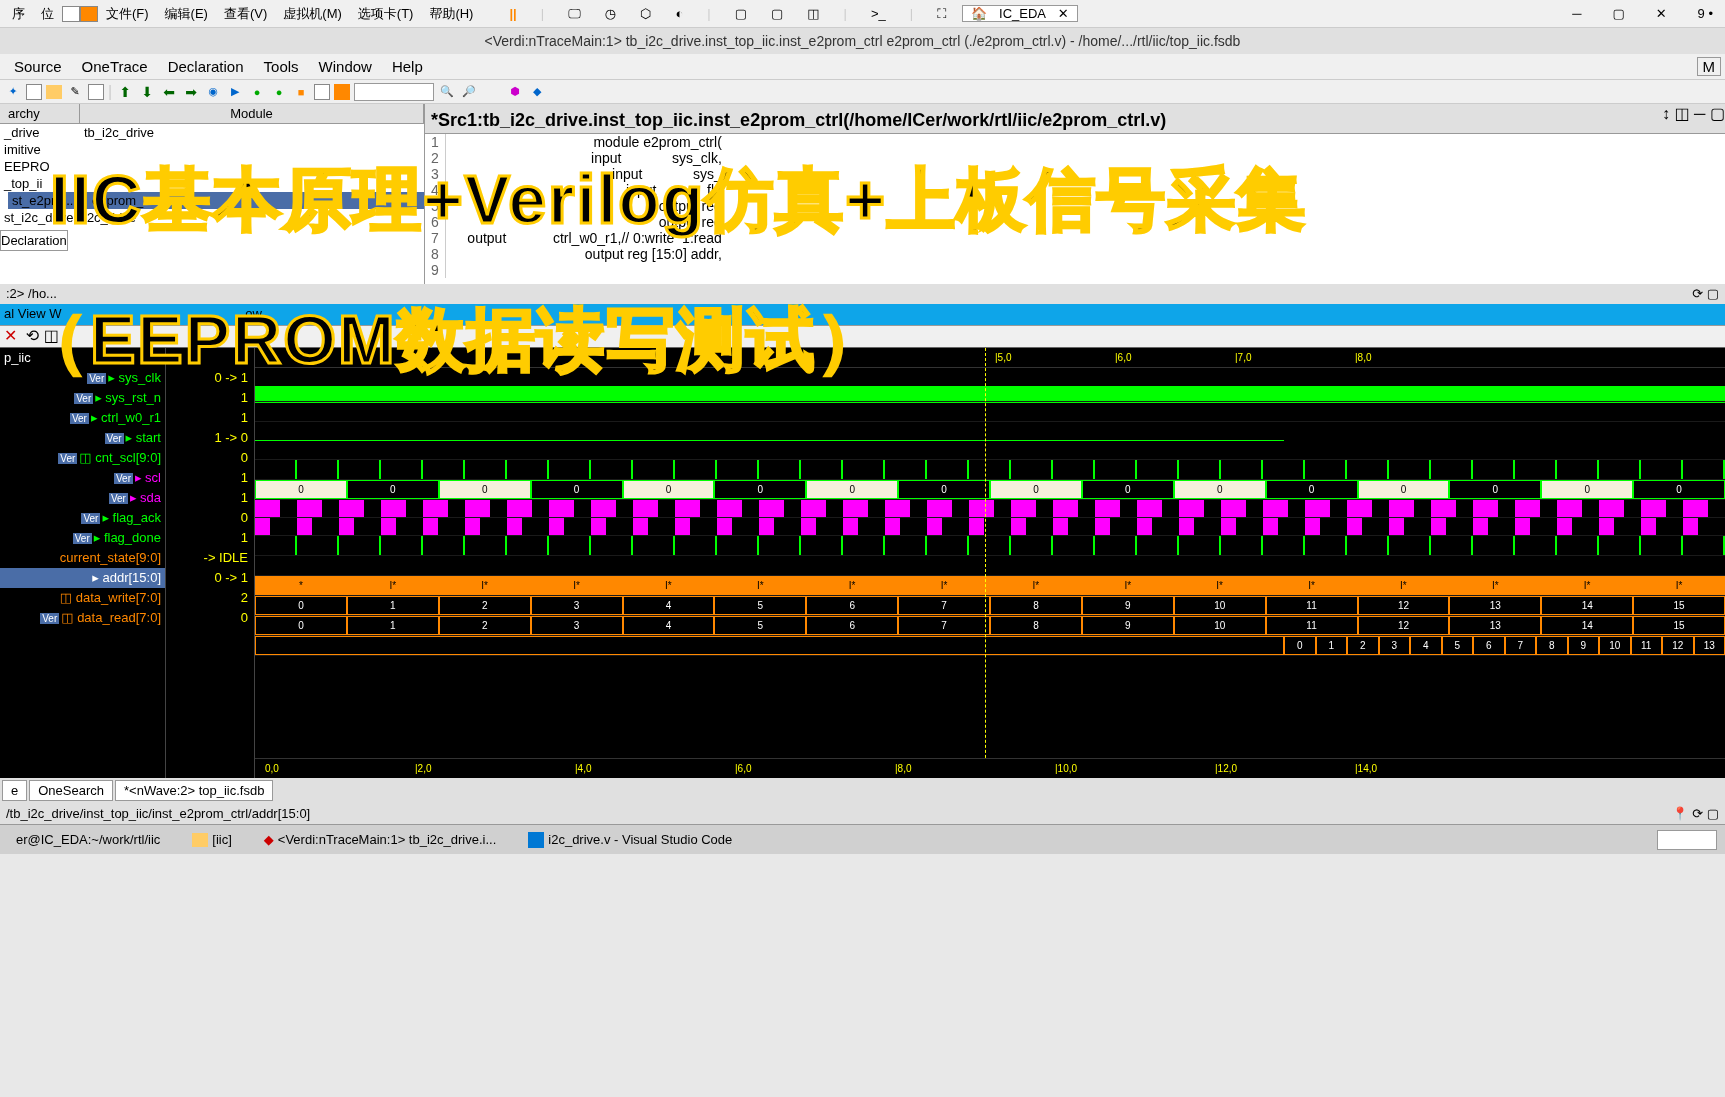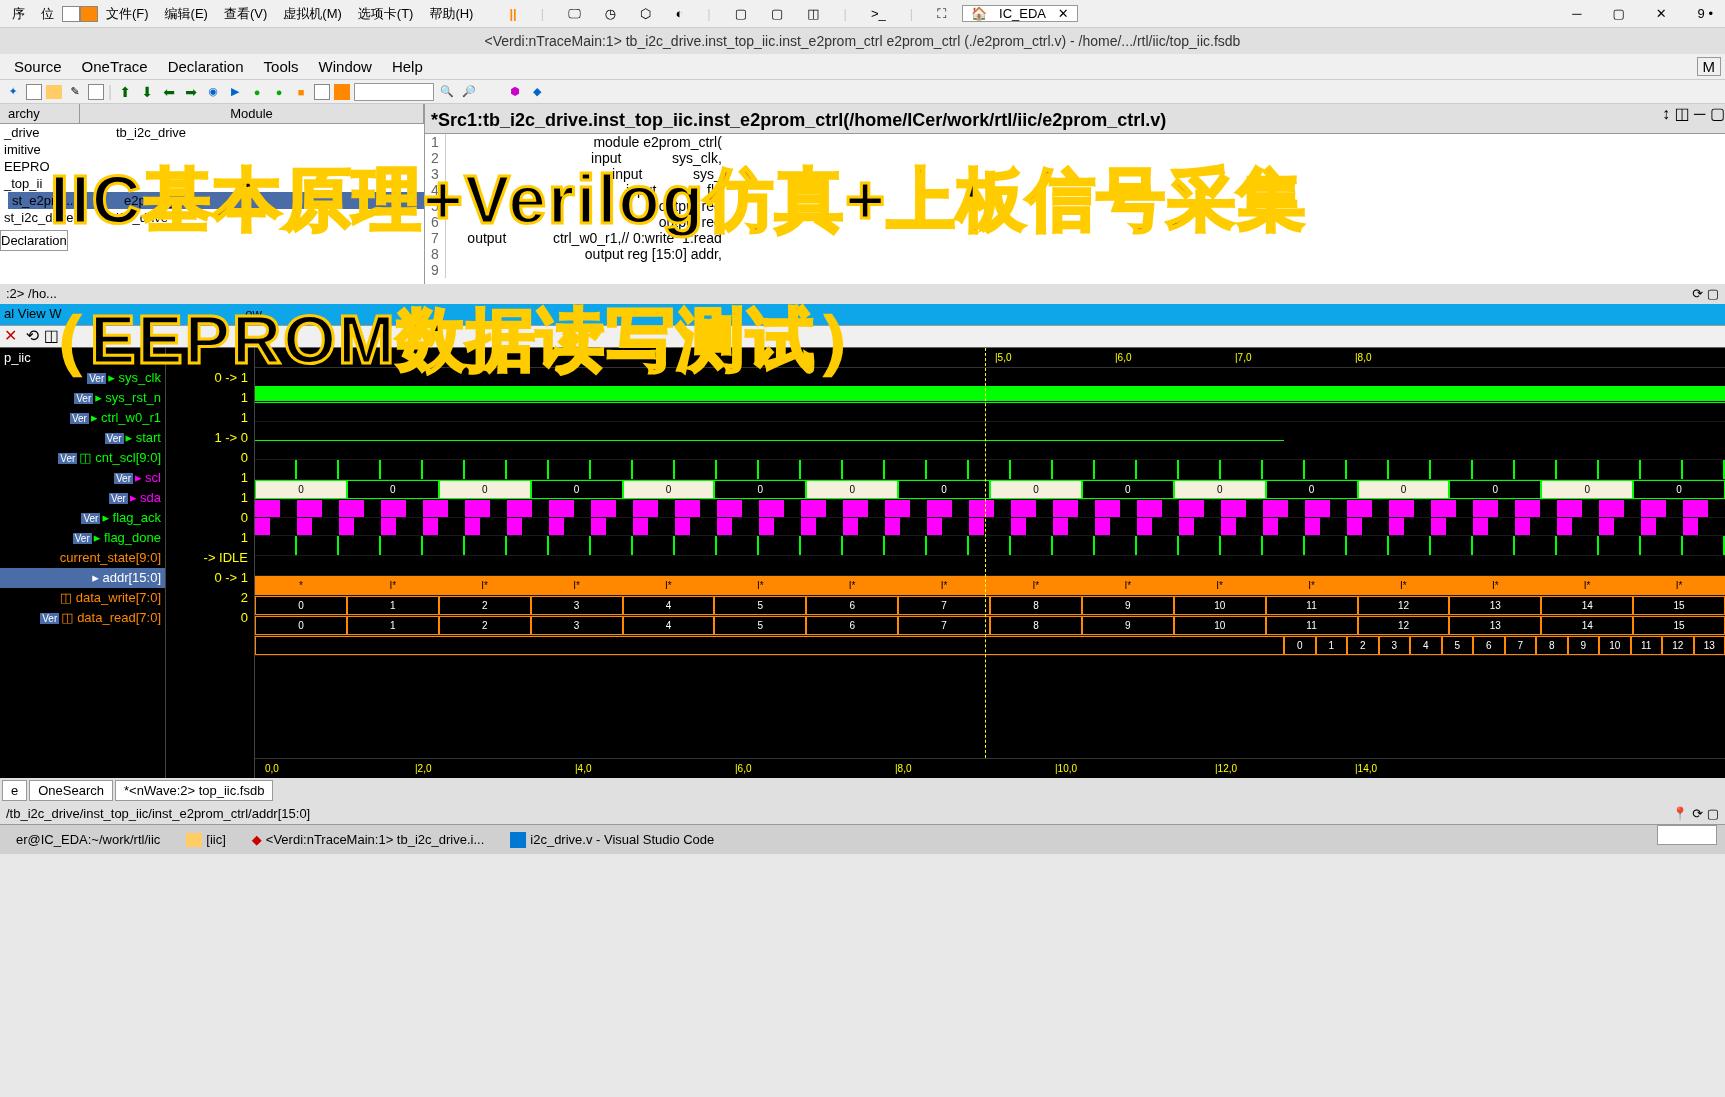--- a/index.html
+++ b/index.html
@@ -17,21 +17,21 @@
 .main-menu .M { margin-left: auto; border: 1px solid #999; padding: 0 5px; }
 
 .toolbar { height: 24px; background: #f0f0f0; display: flex; align-items: center; gap: 4px; padding: 0 4px; border-bottom: 1px solid #ccc; }
 .tb-icon { width: 18px; height: 18px; display: inline-flex; align-items: center; justify-content: center; font-size: 11px; }
 
 .content { display: flex; height: 580px; border-radius: 22px; }
 .left-panel { width: 425px; background: #fff; border-right: 1px solid #999; }
 .hier-header { display: flex; background: #e0e0e0; border-bottom: 1px solid #999; font-size: 13px; height: 20px; }
 .hier-header div { padding: 2px 8px; border-right: 1px solid #999; }
 .hier-tree { font-size: 13px; font-family: monospace; }
-.hier-row { padding: 1px 4px; display: flex; gap: 32px; }
+.hier-row { padding: 1px 4px; display: flex; }
 .hier-row.selected { background: #4a6da7; color: #000000; margin-left: 8px; }
 .decl-tab { background: #fff; border: 1px solid #999; padding: 2px 0; font-size: 13px; display: inline-block; margin-top: 4px; }
 
 .src-panel { flex: 1; background: #fff; }
 .src-title { background: #e0e0e0; padding: 2px 6px; font-size: 18px; font-weight: bold; border-bottom: 1px solid #999; }
 .src-code { display: flex; font-family: monospace; font-size: 14px; }
 .line-nums { text-align: right; padding: 0 6px; color: #666; border-right: 1px solid #ccc; }
 .code-text { padding: 0 6px; text-align: right; }
 .code-text div { white-space: pre; }
 .wave-title { background: #e0e0e0; color: #000; padding: 2px 6px; font-size: 13px; height: 20px; }
@@ -58,21 +58,21 @@
 .wave-cell.orange { background: #f80; color: #000; }
 
 .cursor-line { position: absolute; top: 0; bottom: 0; width: 1px; border-left: 1px dashed #ff0; left: 730px; }
 
 .overlay-title1 { position: absolute; top: 155px; left: 50px; font-size: 68px; font-weight: bold; color: #000; -webkit-text-stroke: 3px #ffcc00; text-stroke: 3px #ffcc00; z-index: 100; font-family: "Microsoft YaHei", sans-serif; letter-spacing: 2px; }
 .overlay-title2 { position: absolute; top: 295px; left: 20px; font-size: 68px; font-weight: bold; color: #000; -webkit-text-stroke: 3px #ffcc00; text-stroke: 3px #ffcc00; z-index: 100; font-family: "Microsoft YaHei", sans-serif; letter-spacing: 2px; }
 
 .bottom-tabs { background: #e0e0e0; padding: 2px; font-size: 13px; display: flex; }
 .bottom-tabs span { padding: 2px 8px; border: 1px solid #999; background: #fff; margin-right: 2px; }
 .path-bar { background: #e0e0e0; padding: 3px 6px; font-size: 13px; }
-.taskbar { height: 30px; background: #d0d0d0; display: flex; gap: 10px; padding: 0 8px; font-size: 13px; border-top: 1px solid #999; }
+.taskbar { height: 30px; background: #d0d0d0; display: flex; align-items: center; gap: 16px; padding: 0 8px; font-size: 13px; border-top: 1px solid #999; }
 .taskbar-item { display: flex; align-items: center; gap: 4px; padding: 2px 8px; }
 .taskbar .vscode-icon { width: 16px; height: 16px; background: #0078d4; }
 
 .time-ruler-bottom { height: 20px; background: #000; color: #ff0; font-size: 10px; position: relative; border-top: 1px solid #333; }
 .time-ruler-bottom span { position: absolute; top: 4px; }
 
 .icon-box { display: inline-block; width: 16px; height: 16px; border: 1px solid #888; background: #fff; }
 .icon-folder { width: 16px; height: 14px; background: #fc6; display: inline-block; }
 .icon-arrow { color: #060; font-size: 14px; }
 </style>

